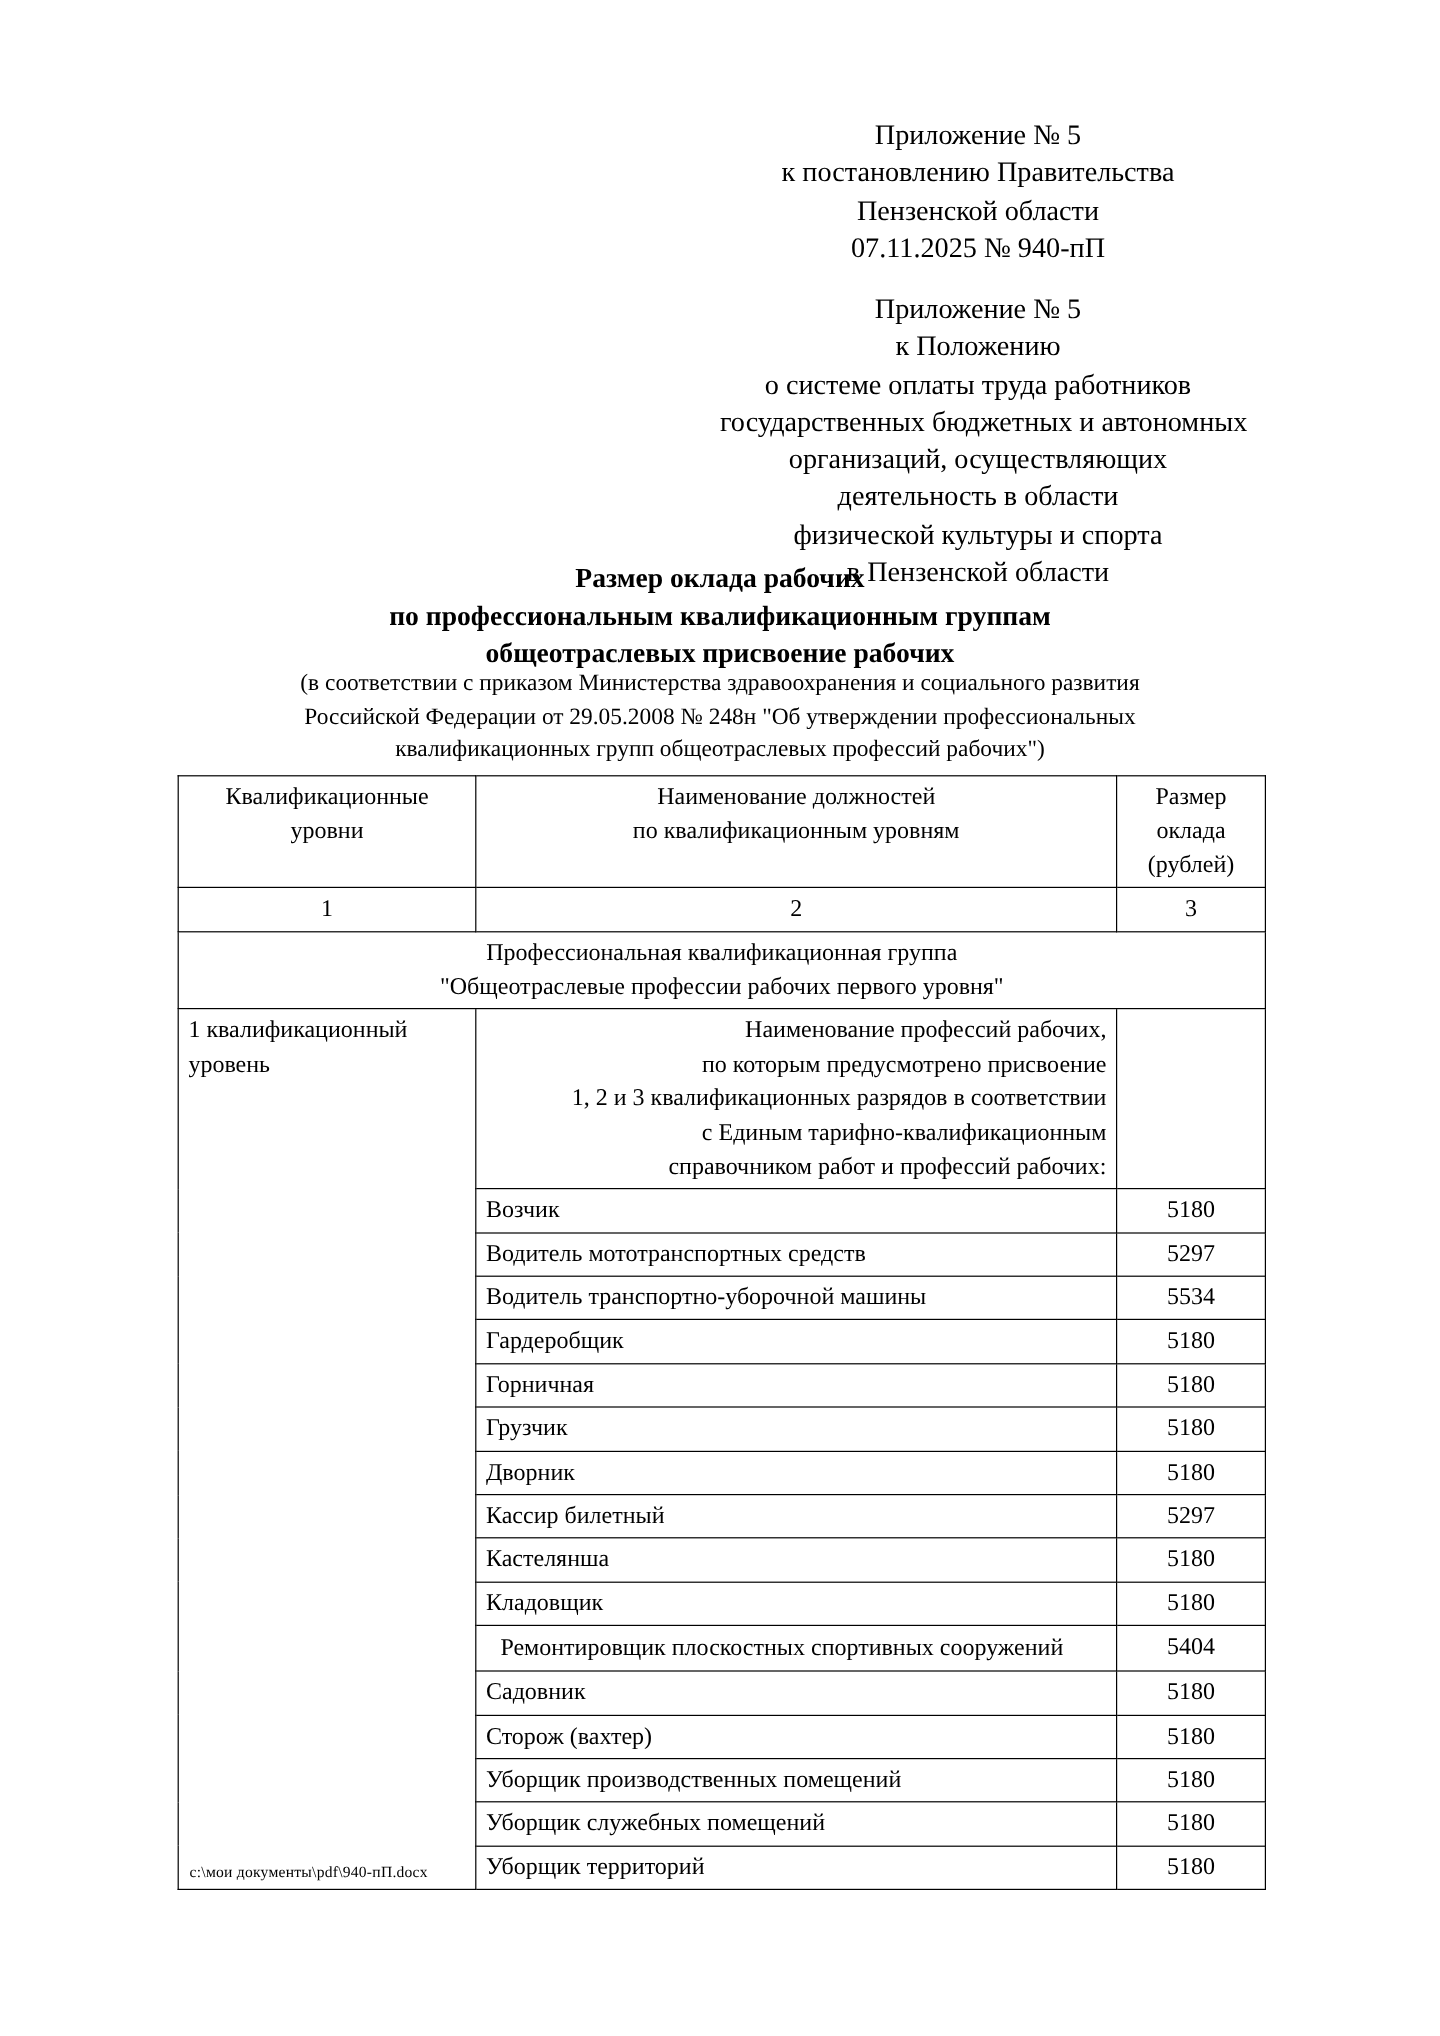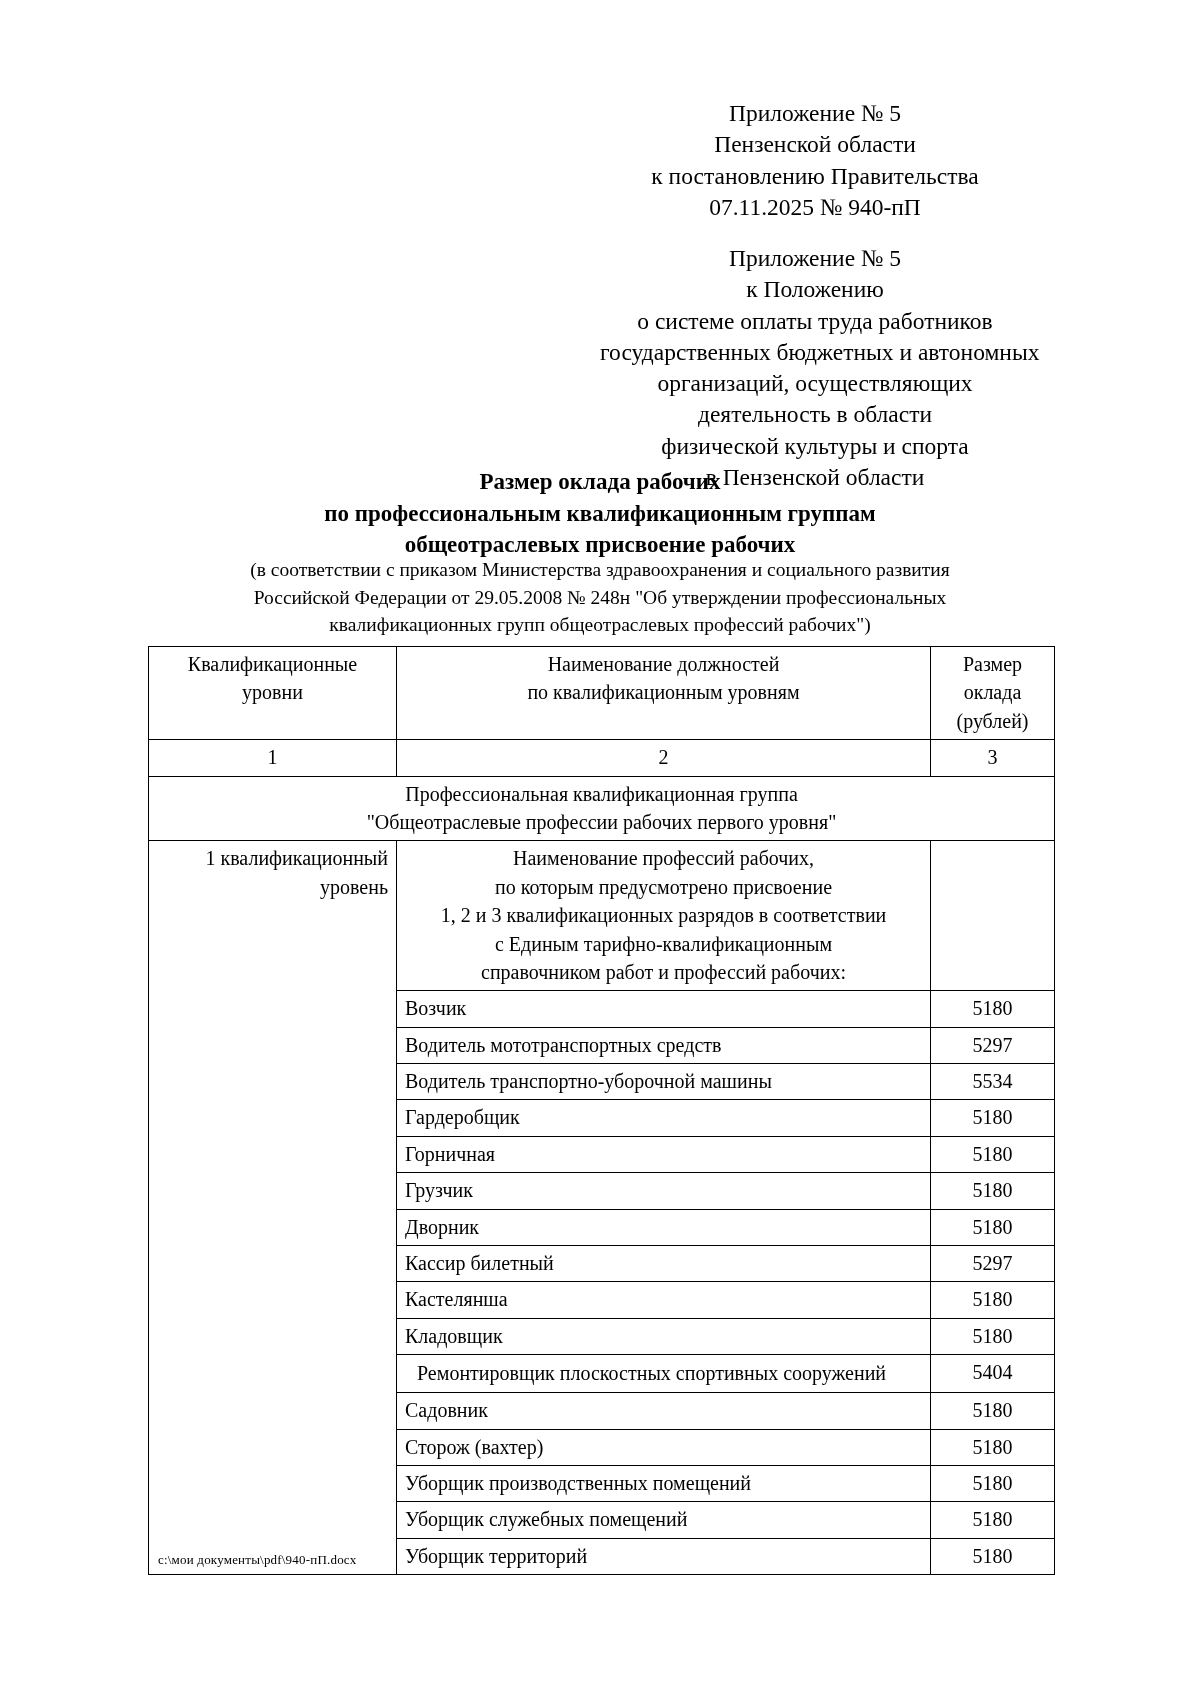--- a/index.html
+++ b/index.html
@@ -99,26 +99,25 @@
     padding-bottom: 2px;
   }
   .group-row td {
     text-align: center;
     padding-top: 4px;
     padding-bottom: 5px;
     line-height: 1.45;
     margin-left: 17px;
   }
   .lvl-cell {
-    text-align: right;
     padding-right: 14px;
     line-height: 1.47;
   }
   .desc-cell {
-    text-align: center;
+    text-align: right;
     line-height: 1.57;
     padding-top: 4px;
     padding-bottom: 5px;
   }
   .job-cell {
     text-align: left;
     padding-top: 2px;
     padding-bottom: 3px;
   }
   .job-cell.two-line {
@@ -143,22 +142,22 @@
   }
 </style>
 </head>
 <body>
 
 <div class="page">
 
   <div class="header-block">
     <div class="para">
       <div class="line">Приложение № 5</div>
+      <div class="line">к постановлению Правительства</div>
       <div class="line">Пензенской области</div>
-      <div class="line">к постановлению Правительства</div>
       <div class="line">07.11.2025  № 940-пП</div>
     </div>
     <div class="para">
       <div class="line">Приложение № 5</div>
       <div class="line">к Положению</div>
       <div class="line">о системе оплаты труда работников</div>
       <div class="line">государственных бюджетных и автономных</div>
       <div class="line">организаций, осуществляющих</div>
       <div class="line">деятельность в области</div>
       <div class="line">физической культуры и спорта</div>

